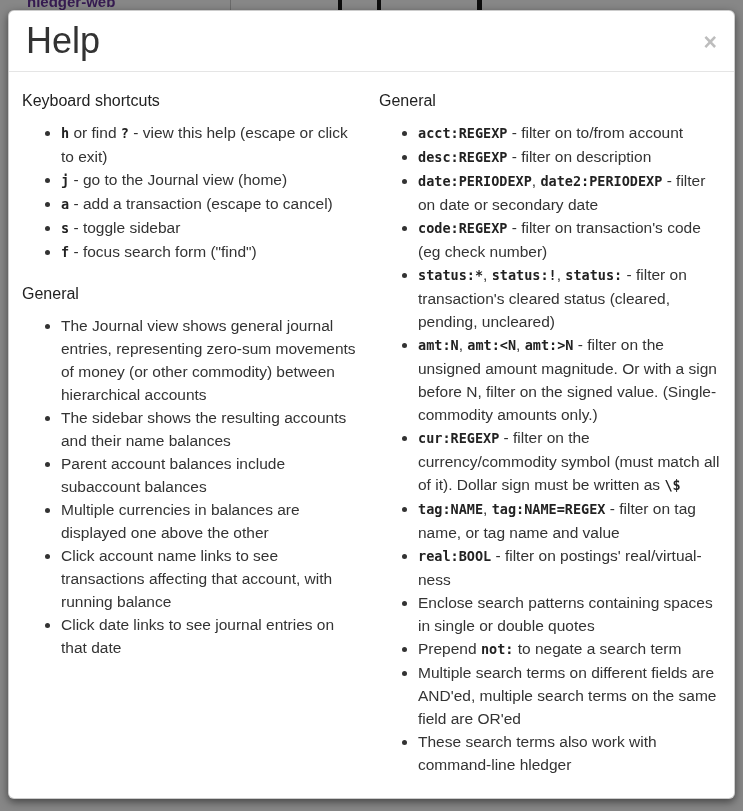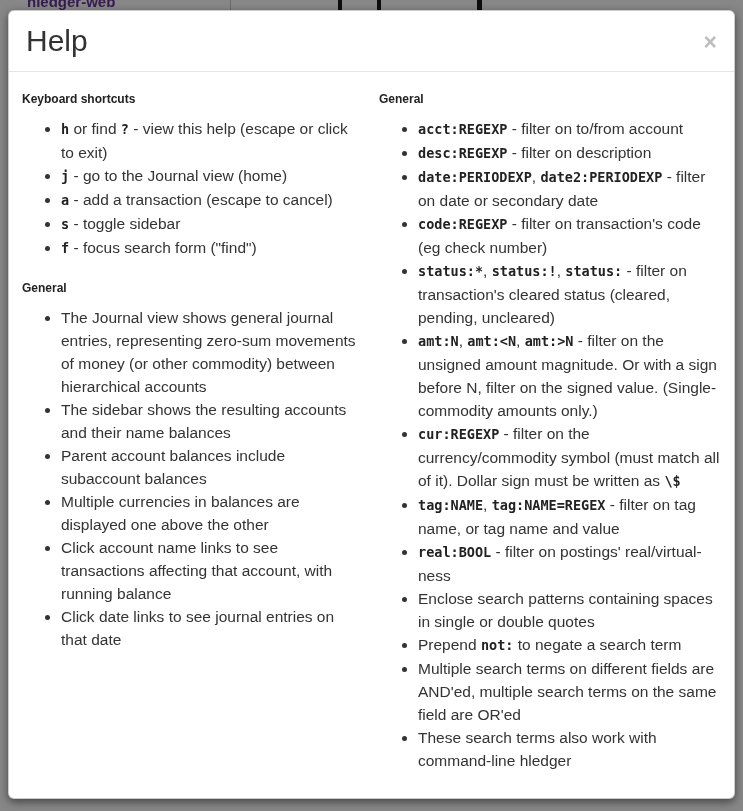--- a/index.html
+++ b/index.html
@@ -23,32 +23,32 @@
   .stem.s3 { left: 477px; width: 5px; }
 
   .backdrop { position: absolute; inset: 0; background: rgba(0,0,0,0.47); }
 
   .modal {
     position: absolute; left: 8px; top: 10px; width: 727px; height: 789px;
     background: #fff; border: 1px solid rgba(0,0,0,0.2); border-radius: 6px;
     box-shadow: 0 3px 9px rgba(0,0,0,0.5);
   }
   .modal-header { position: relative; padding: 12px 16px 12px 17px; border-bottom: 1px solid #e5e5e5; }
-  .modal-title { font-size: 30px; font-weight: 400; color: #333; line-height: 36px; }
+  .modal-title { font-size: 36px; font-weight: 400; color: #333; line-height: 36px; }
   .close-btn {
     position: absolute; right: 17px; top: 20px;
     border: none; background: none; padding: 0; margin: 0;
     font-size: 23px; font-weight: bold; color: #bdbdbd; line-height: 1; cursor: pointer;
     font-family: "Liberation Sans", sans-serif;
   }
 
   .modal-body { display: flex; gap: 16px; padding: 14px 14px 20px 13px; }
   .col { flex: 1; min-width: 0; }
 
-  .section-heading { font-size: 12px; font-weight: bold; color: #222; margin: 21px 0 11px; }
+  .section-heading { font-size: 16px; font-weight: normal; color: #222; margin: 21px 0 11px; }
   .col .section-heading:first-child { margin-top: 6px; }
 
   ul.help-list { margin: 0 0 10px; padding-left: 39px; list-style: disc; }
   ul.help-list li { font-size: 15.5px; line-height: 23px; color: #333; }
   .code {
     font-family: "DejaVu Sans Mono", "Liberation Mono", monospace;
     font-weight: bold; font-size: 13.5px; color: #222;
   }
 </style>
 </head>

